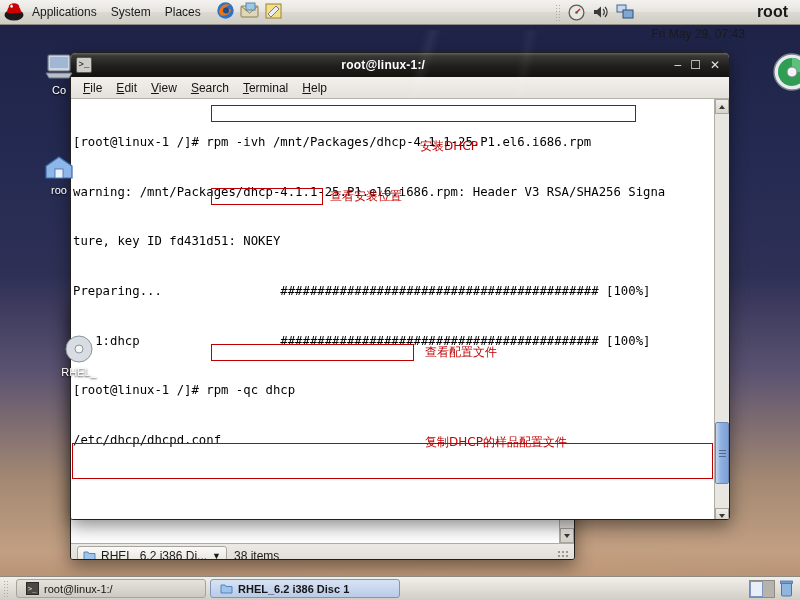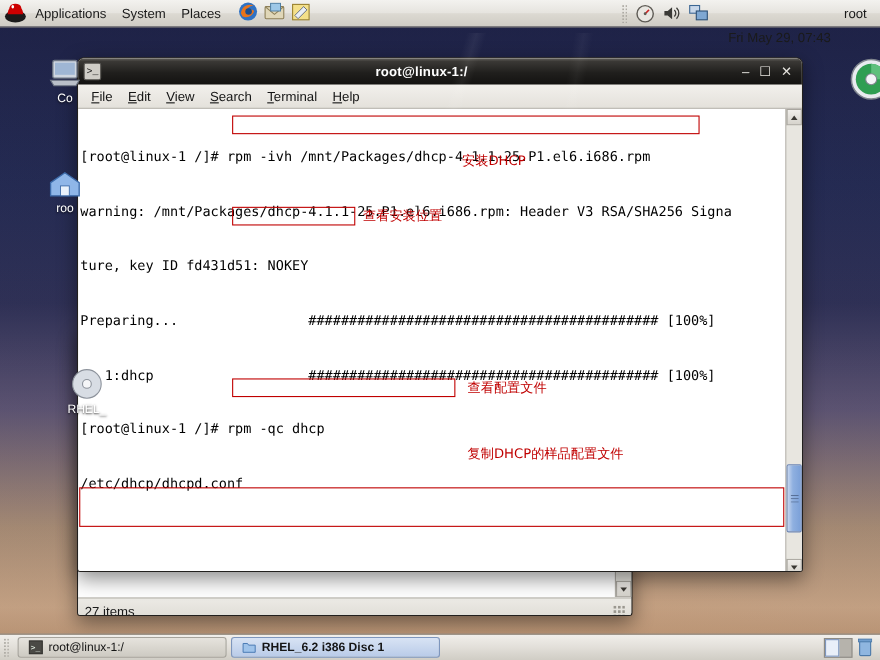--- a/index.html
+++ b/index.html
@@ -33,21 +33,21 @@
   .panel-menu { padding: 0 7px; height: 23px; line-height: 23px; cursor: default; white-space: nowrap; text-align: right; }
   .rh-logo { width: 22px; height: 21px; margin-left: 3px; position: relative; }
   .rh-logo svg { display:block; }
   .launcher { width: 24px; height: 23px; display:flex; align-items:center; justify-content:center; }
   #tray { margin-left:auto; display:flex; align-items:center; gap:2px; padding-right:8px; }
   .tray-grip { width:5px; height:17px; margin-right:4px;
     background-image: radial-gradient(#a8a59e 40%, transparent 41%);
     background-size: 3px 3px; opacity:.9; }
   .tray-icon { width:22px; height:22px; display:flex; align-items:center; justify-content:center; }
   #clock { font-size:12px; padding:0 10px 0 14px; color:#1a1a1a; white-space:nowrap;margin-top:44px; }
-  #username { font-size:12px; font-weight:normal; padding-right:4px; color:#1a1a1a; }
+  #username { font-size:16px; font-weight:bold; padding-right:4px; color:#1a1a1a; }
 
   
   .desk-icon { position:absolute; width:74px; text-align:center; color:#fff; font-size:11px;
                text-shadow: 0 1px 2px rgba(0,0,0,.85); z-index: 1; }
   .desk-icon .glyph { height:34px; display:flex; align-items:flex-end; justify-content:center; }
   .desk-icon .lbl { margin-top:2px; line-height:12px; word-wrap:break-word; }
 
   
   .win { position:absolute; border:1px solid #22201e; border-radius:6px 6px 3px 3px;
          box-shadow: 0 6px 18px rgba(0,0,0,0.45); overflow:hidden; background:#dedbd4; }
@@ -247,21 +247,28 @@
         <div class="vs-btn">
             <div class="vs-arrow vs-up"></div>
           </div>
         <div class="vs-track"></div>
         <div class="vs-btn">
             <div class="vs-arrow vs-dn"></div>
           </div>
       </div>
     </div>
     <div id="fm-status">
-      <span>27 items</span>
+      <div class="fm-combo">
+        <svg width="13" height="12" viewBox="0 0 13 12">
+            <path d="M1 2h4l1 1.5h6V10H1z" fill="#9fc3ea" stroke="#4a7ab4" stroke-width="0.9"></path>
+          </svg>
+        <span>RHEL_6.2 i386 Di...</span>
+        <span style="font-size:9px;">▼</span>
+      </div>
+      <span>38 items</span>
       <div class="fm-grip"></div>
     </div>
   </div>
 
   <div class="win" id="terminal">
     <div class="titlebar">
       <div class="tb-icon">&gt;_</div>
       <div class="tb-title">root@linux-1:/</div>
       <div class="tb-btns">
         <span>–</span>
@@ -324,21 +331,21 @@
 
   <div class="anno-box" style="left:211px; top:105px; width:425px; height:17px; z-index:40;"></div>
   <div class="anno-text" style="left:420px; top:140px; z-index:40;">安装DHCP</div>
 
   <div class="anno-box" style="left:211px; top:188px; width:112px; height:17px; z-index:40;"></div>
   <div class="anno-text" style="left:330px; top:190px; z-index:40;text-align:right;">查看安装位置</div>
 
   <div class="anno-box" style="left:211px; top:344px; width:203px; height:17px; z-index:40;"></div>
   <div class="anno-text" style="left:425px; top:346px; z-index:40;">查看配置文件</div>
 
-  <div class="anno-text" style="left:425px; top:406px; z-index:40;">复制DHCP的样品配置文件</div>
+  <div class="anno-text" style="left:425px; top:436px; z-index:40;">复制DHCP的样品配置文件</div>
   <div class="anno-box" style="left:72px; top:443px; width:641px; height:36px; z-index:40;"></div>
 
   <div id="top-panel">
     <div class="rh-logo">
       <svg width="22" height="21" viewBox="0 0 22 21">
         <ellipse cx="11" cy="13" rx="9.5" ry="5.5" fill="#1a1a1a"></ellipse>
         <path d="M4 11 C4 6 7 2.5 11 2.5 C15 2.5 18 6 18 11 z" fill="#cc0000"></path>
         <ellipse cx="11" cy="4.5" rx="5.2" ry="3.2" fill="#cc0000"></ellipse>
         <ellipse cx="8.6" cy="4.2" rx="1.2" ry="1.6" fill="#fff"></ellipse>
       </svg>

